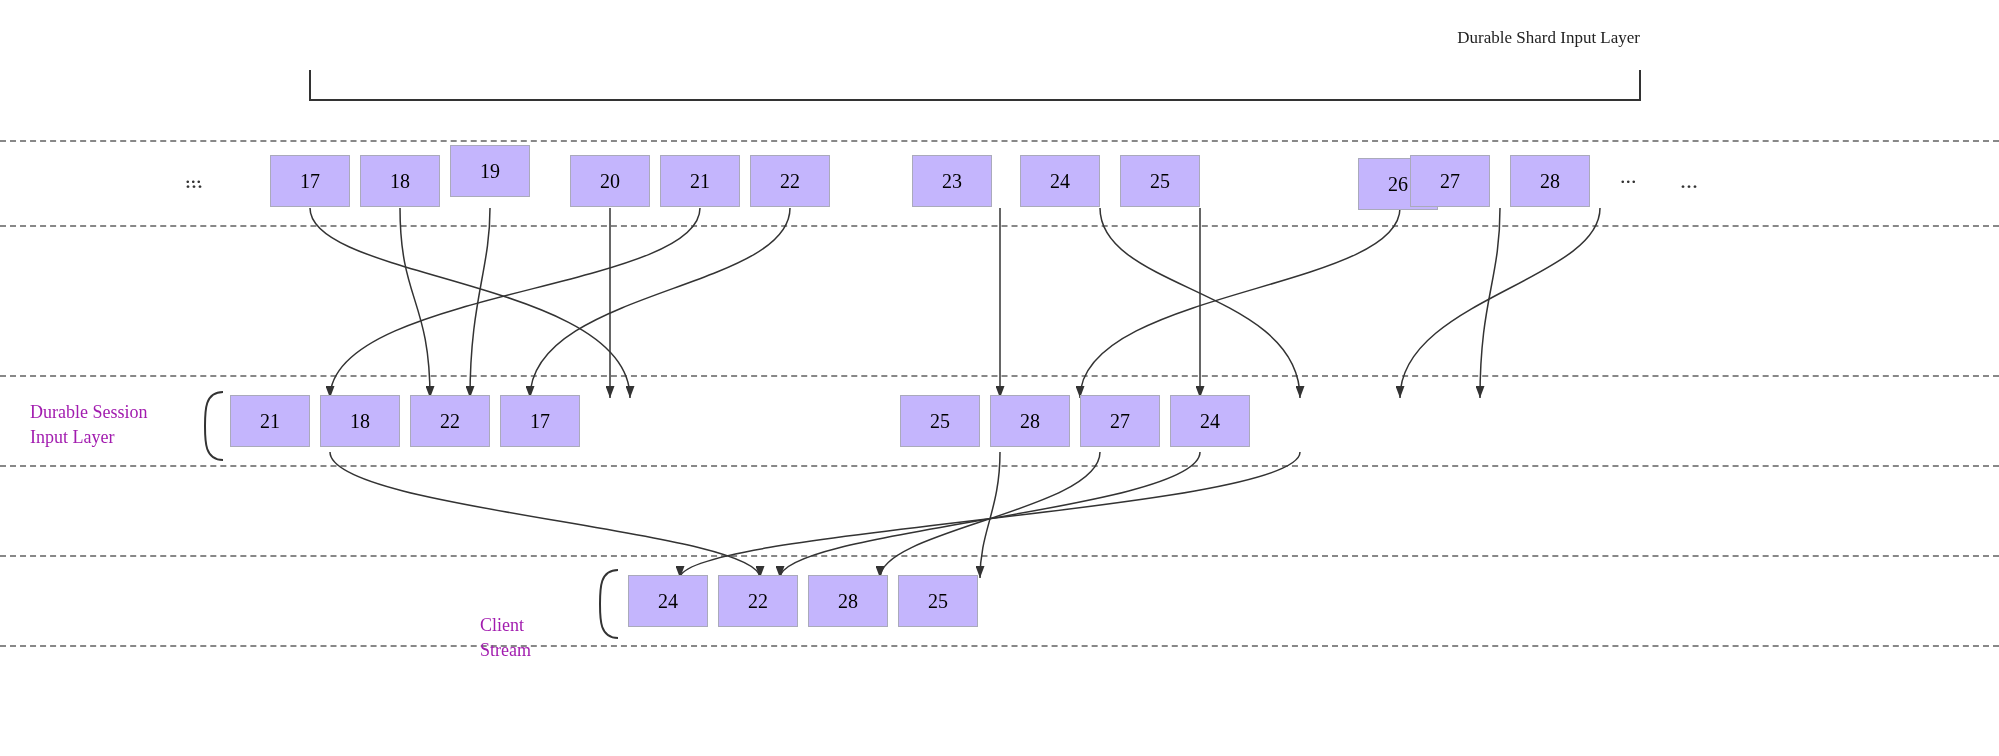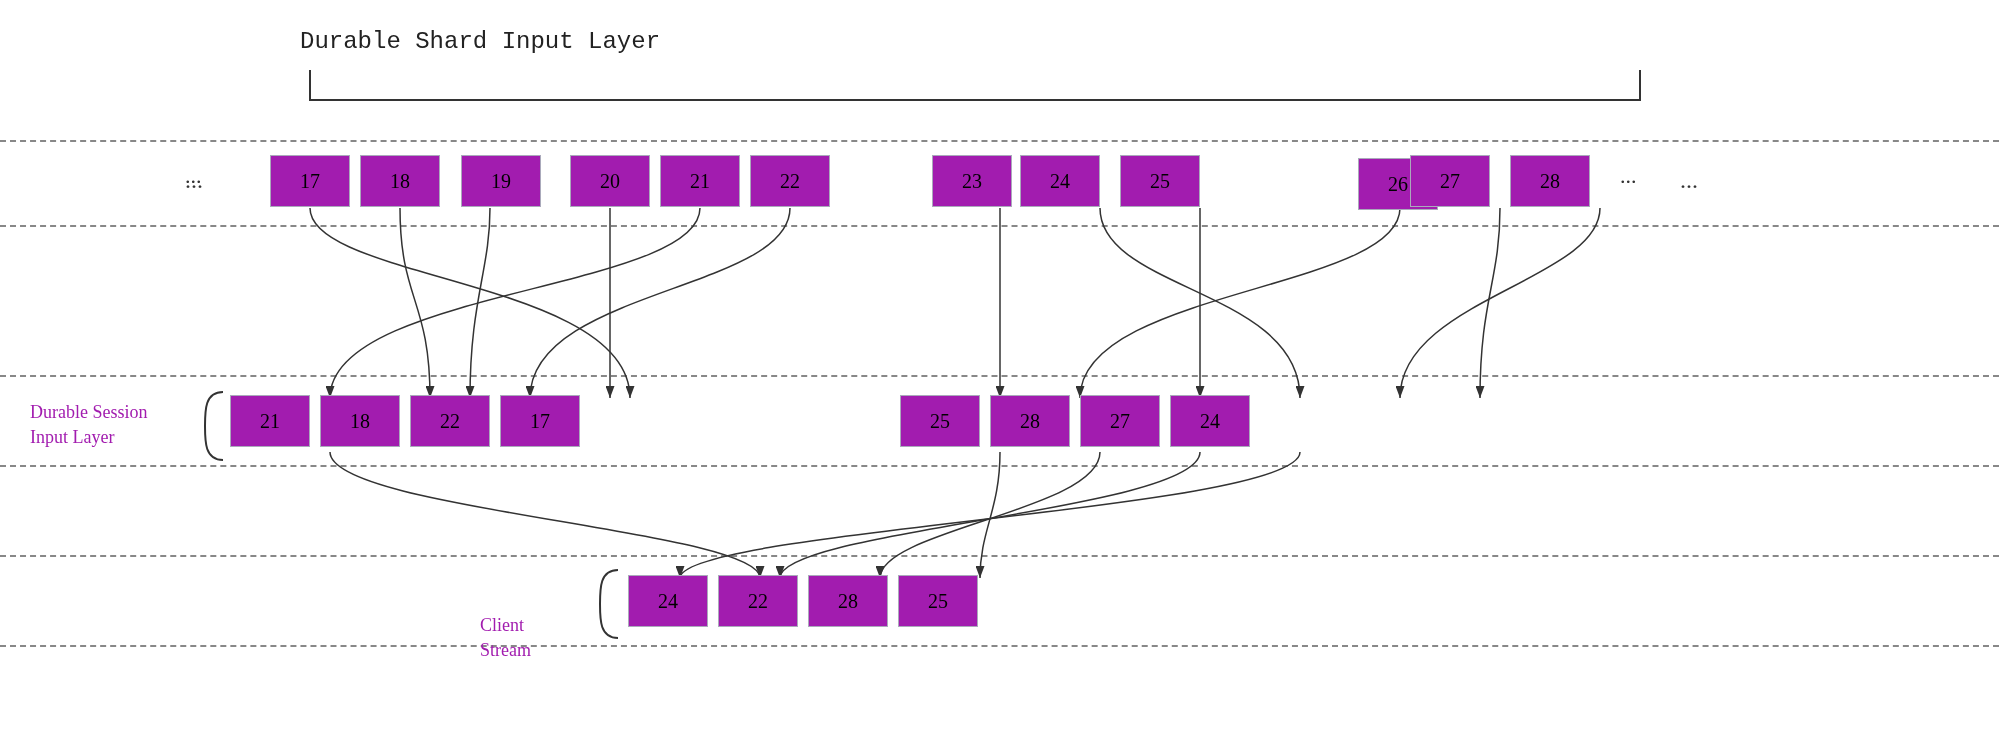--- a/index.html
+++ b/index.html
@@ -28,21 +28,21 @@
     }
 
     
     .cell {
       display: inline-flex;
       align-items: center;
       justify-content: center;
       width: 80px;
       height: 52px;
       border: 1.5px solid #aab;
-      background: #a21caf;
+      background: #c4b5fd;
       font-size: 20px;
       font-family: Georgia, serif;
       position: absolute;
     }
 
     .ellipsis {
       position: absolute;
       font-size: 22px;
       font-family: Georgia, serif;
       color: #333;
@@ -53,24 +53,24 @@
       position: absolute;
       font-size: 18px;
       font-family: Georgia, serif;
       color: #a21caf;
       line-height: 1.4;
     }
 
     
     .brace-label {
       position: absolute;
-      font-size: 24px;
-      font-family: Liberation Mono, monospace;
+      font-size: 17px;
+      font-family: Liberation Serif, serif;
       color: #222;
-      text-align: left;
+      text-align: right;
     }
 
     svg.arrows {
       position: absolute;
       top: 0;
       left: 0;
       width: 1999px;
       height: 756px;
       pointer-events: none;
     }
@@ -137,27 +137,27 @@
       <marker id="arrowhead" markerWidth="8" markerHeight="6" refX="8" refY="3" orient="auto">
         <polygon points="0 0, 8 3, 0 6" fill="#333"></polygon>
       </marker>
     </defs>
   </svg>
 
   <div class="ellipsis" style="left: 185px; top: 163px;">...</div>
 
   <div class="cell" style="left: 270px; top: 155px;">17</div>
   <div class="cell" style="left: 360px; top: 155px;">18</div>
-  <div class="cell" style="left: 450px; top: 155px; margin-left: 11px;">19</div>
+  <div class="cell" style="left: 450px; top: 145px;">19</div>
 
   <div class="cell" style="left: 570px; top: 155px;">20</div>
   <div class="cell" style="left: 660px; top: 155px;">21</div>
   <div class="cell" style="left: 750px; top: 155px;">22</div>
 
-  <div class="cell" style="left: 932px; top: 155px;">23</div>
+  <div class="cell" style="left: 912px; top: 155px;">23</div>
   <div class="cell" style="left: 1020px; top: 155px;">24</div>
   <div class="cell" style="left: 1120px; top: 155px;">25</div>
 
   <div class="cell" style="left: 1310px; top: 158px; margin-left: 48px;">26</div>
   <div class="cell" style="left: 1410px; top: 155px;">27</div>
   <div class="cell" style="left: 1510px; top: 155px;">28</div>
 
   <div class="ellipsis" style="left: 1620px; top: 163px;">...</div>
 
   <div class="layer-label" style="left: 30px; top: 400px; width: 150px;">

